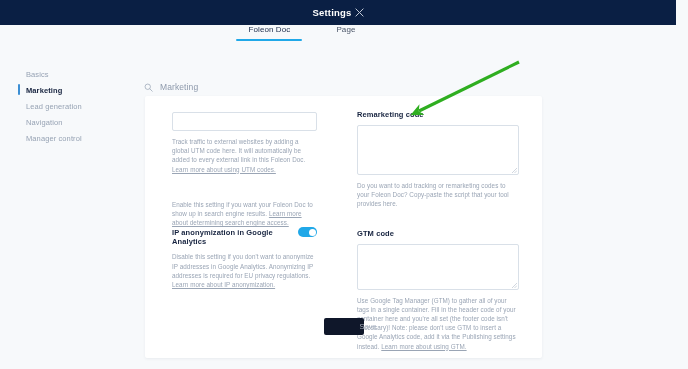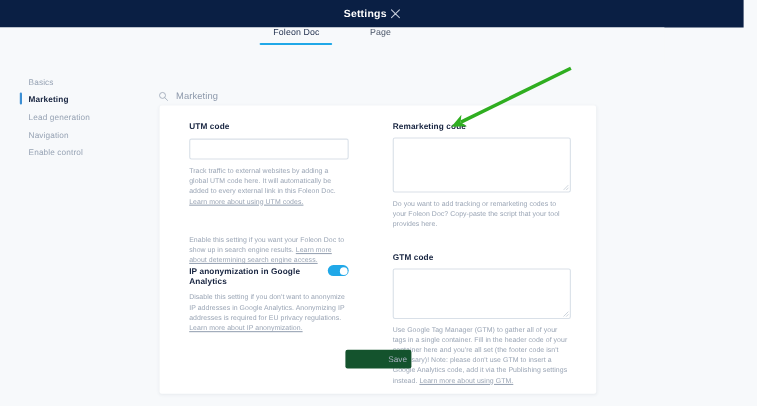--- a/index.html
+++ b/index.html
@@ -240,22 +240,22 @@
 
   
   .save-wrap {
     position: absolute;
     left: 0; right: 0;
     top: 222px;
     display: flex;
     justify-content: center;
   }
   .save-btn {
-    width: 60px; height: 17px;
-    background: #14532d;
+    width: 40px; height: 17px;
+    background: #0f172a;
     border: none;
     border-radius: 2px;
     color: #a9b2c1;
     font-family: inherit;
     font-size: 7.5px;
     cursor: default;
     padding-left: 36px;
   }
 
   
@@ -296,42 +296,41 @@
     <div class="side-item active">
       <span>Marketing</span>
     </div>
     <div class="side-item">
       <span>Lead generation</span>
     </div>
     <div class="side-item">
       <span>Navigation</span>
     </div>
     <div class="side-item">
-      <span>Enable control</span>
+      <span>Manager control</span>
     </div>
   </div>
 
   <div class="crumb">
     <span>
       <svg class="crumb-icon" viewBox="0 0 12 12" aria-hidden="true">
         <circle cx="5" cy="5" r="3.6" fill="none" stroke="#9aa5b5" stroke-width="1"></circle>
         <path d="M7.8 7.8 L11 11" stroke="#9aa5b5" stroke-width="1" stroke-linecap="round"></path>
       </svg>
     </span>
     <span class="crumb-text">Marketing</span>
   </div>
 
   <div class="card">
 
     <div class="cols">
 
       <div class="col left">
 
         <div>
-          <div class="field-label">UTM code</div>
           <input class="text-input" type="text" placeholder="" style="">
           <div class="helper">
             <span>Track traffic to external websites by adding a global UTM code here. It will automatically be added to every external link in this Foleon Doc. </span><a href="#">Learn more about using UTM codes.</a>
           </div>
         </div>
 
         <div class="block-gap-lg">
           <div class="helper">
             <span>Enable this setting if you want your Foleon Doc to show up in search engine results. </span><a href="#">Learn more about determining search engine access.</a>
           </div>

